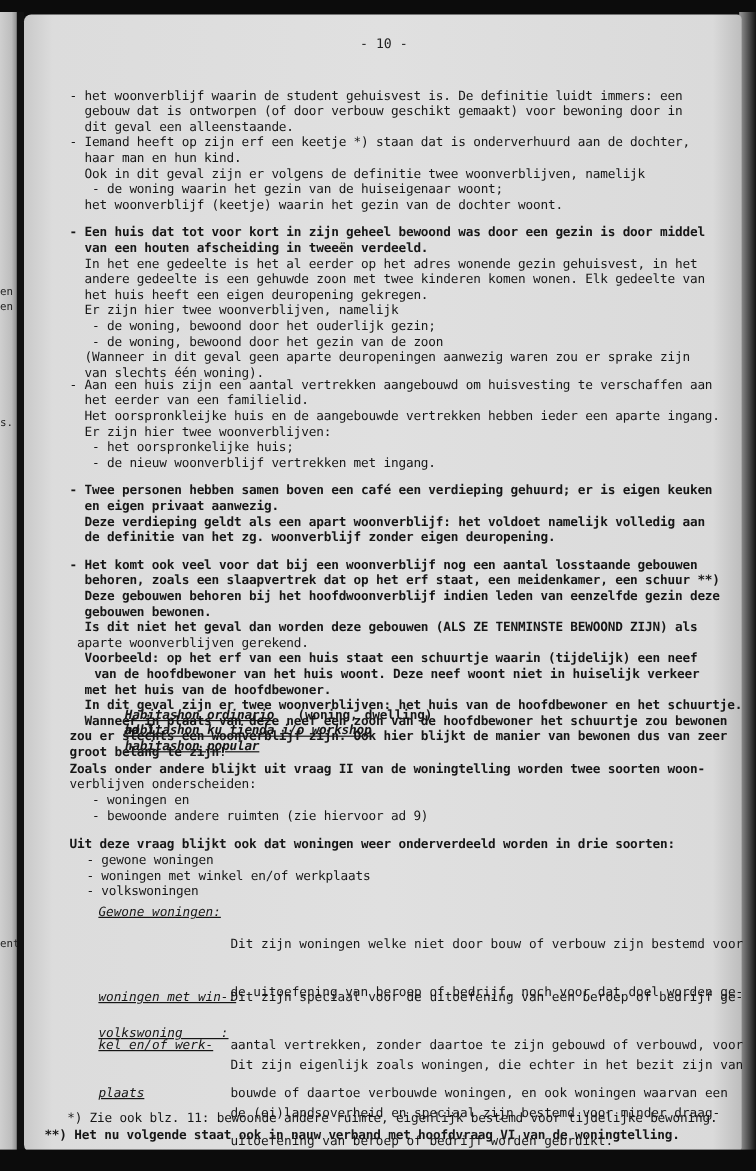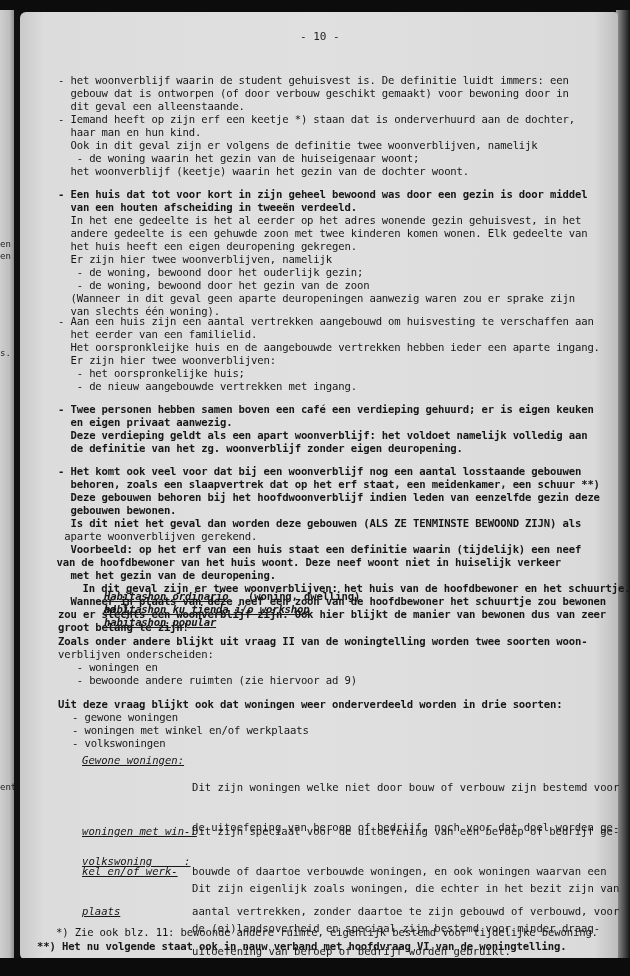--- a/index.html
+++ b/index.html
@@ -65,41 +65,41 @@
     <div class="t" style="left:38px;top:280px">  (Wanneer in dit geval geen aparte deuropeningen aanwezig waren zou er sprake zijn</div>
     <div class="t" style="left:38px;top:293px">  van slechts één woning).</div>
   </div>
 
   <div>
     <div class="t" style="left:38px;top:303px">- Aan een huis zijn een aantal vertrekken aangebouwd om huisvesting te verschaffen aan</div>
     <div class="t" style="left:38px;top:316px">  het eerder van een familielid.</div>
     <div class="t" style="left:38px;top:329px">  Het oorspronkleijke huis en de aangebouwde vertrekken hebben ieder een aparte ingang.</div>
     <div class="t" style="left:38px;top:342px">  Er zijn hier twee woonverblijven:</div>
     <div class="t" style="left:38px;top:355px">   - het oorspronkelijke huis;</div>
-    <div class="t" style="left:38px;top:368px">   - de nieuw aangebouwde vertrekken met ingang.</div>
+    <div class="t" style="left:38px;top:368px">   - de nieuw woonverblijf vertrekken met ingang.</div>
   </div>
 
   <div>
     <div class="t b" style="left:38px;top:391px">- Twee personen hebben samen boven een café een verdieping gehuurd; er is eigen keuken</div>
     <div class="t b" style="left:38px;top:404px">  en eigen privaat aanwezig.</div>
     <div class="t b" style="left:38px;top:417px">  Deze verdieping geldt als een apart woonverblijf: het voldoet namelijk volledig aan</div>
     <div class="t b" style="left:38px;top:430px">  de definitie van het zg. woonverblijf zonder eigen deuropening.</div>
   </div>
 
   <div>
     <div class="t b" style="left:38px;top:453px">- Het komt ook veel voor dat bij een woonverblijf nog een aantal losstaande gebouwen</div>
     <div class="t b" style="left:38px;top:466px">  behoren, zoals een slaapvertrek dat op het erf staat, een meidenkamer, een schuur **)</div>
     <div class="t b" style="left:38px;top:479px">  Deze gebouwen behoren bij het hoofdwoonverblijf indien leden van eenzelfde gezin deze</div>
     <div class="t b" style="left:38px;top:492px">  gebouwen bewonen.</div>
     <div class="t b" style="left:38px;top:505px">  Is dit niet het geval dan worden deze gebouwen (ALS ZE TENMINSTE BEWOOND ZIJN) als</div>
     <div class="t" style="left:38px;top:518px"> aparte woonverblijven gerekend.</div>
-    <div class="t b" style="left:38px;top:531px">  Voorbeeld: op het erf van een huis staat een definitie waarin (tijdelijk) een neef</div>
-    <div class="t b" style="left:24px;top:544px">  van de hoofdbewoner van het huis woont. Deze neef woont niet in huiselijk verkeer</div>
-    <div class="t b" style="left:38px;top:557px">  met het gezin van de deuropening.</div>
-    <div class="t b" style="left:50px;top:570px">  In dit geval zijn er twee woonverblijven: het huis van de hoofdbewoner en het schuurtje.</div>
+    <div class="t b" style="left:38px;top:531px">  Voorbeeld: op het erf van een huis staat een schuurtje waarin (tijdelijk) een neef</div>
+    <div class="t b" style="left:46px;top:544px">  van de hoofdbewoner van het huis woont. Deze neef woont niet in huiselijk verkeer</div>
+    <div class="t b" style="left:38px;top:557px">  met het huis van de hoofdbewoner.</div>
+    <div class="t b" style="left:38px;top:570px">  In dit geval zijn er twee woonverblijven: het huis van de hoofdbewoner en het schuurtje.</div>
     <div class="t b" style="left:38px;top:583px">  Wanneer in plaats van deze neef een zoon van de hoofdbewoner het schuurtje zou bewonen</div>
     <div class="t b" style="left:38px;top:596px">zou er slechts een woonverblijf zijn. Ook hier blijkt de manier van bewonen dus van zeer</div>
     <div class="t b" style="left:38px;top:609px">groot belang te zijn!</div>
   </div>
 
   <div>
 
     <div class="t b" style="left:46px;top:578px">
       <span class="u">ad 1.</span>
     </div>
@@ -132,22 +132,22 @@
       </div>
     </div>
     <div class="row" style="left:62px;top:786px">
       <div class="term">
         <div class="u">woningen met win-:</div>
         <div class="u">kel en/of werk-</div>
         <div class="u">plaats</div>
       </div>
       <div class="def">
         <div>Dit zijn speciaal voor de uitoefening van een beroep of bedrijf ge-</div>
+        <div>aantal vertrekken, zonder daartoe te zijn gebouwd of verbouwd, voor</div>
         <div>bouwde of daartoe verbouwde woningen, en ook woningen waarvan een</div>
-        <div>aantal vertrekken, zonder daartoe te zijn gebouwd of verbouwd, voor</div>
         <div>uitoefening van beroep of bedrijf worden gebruikt.</div>
       </div>
     </div>
     <div class="row" style="left:62px;top:843px">
       <div class="term"><span class="u">volkswoning     :</span></div>
       <div class="def">
         <div>Dit zijn eigenlijk zoals woningen, die echter in het bezit zijn van</div>
         <div>de (ei)landsoverheid en speciaal zijn bestemd voor minder draag-</div>
         <div>krachtigen</div>
       </div>

